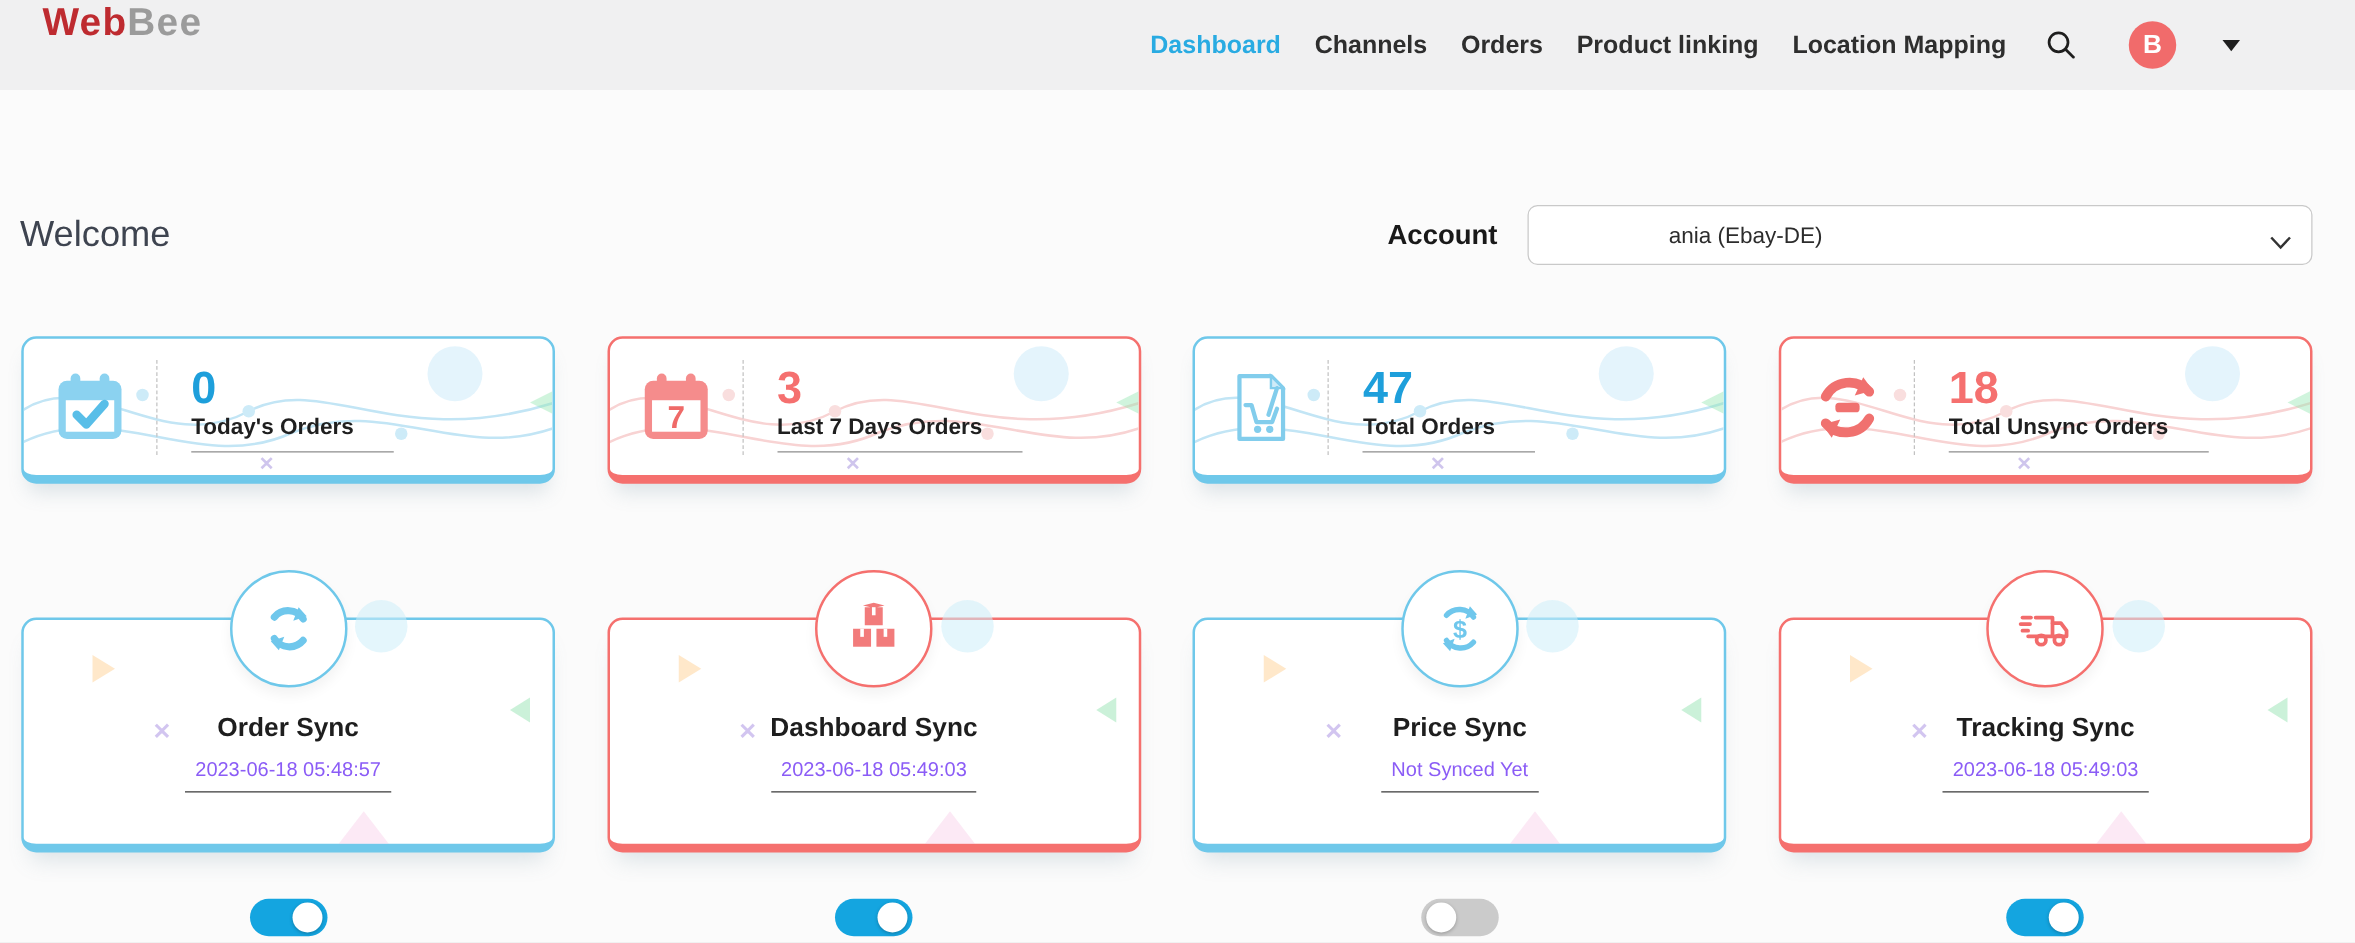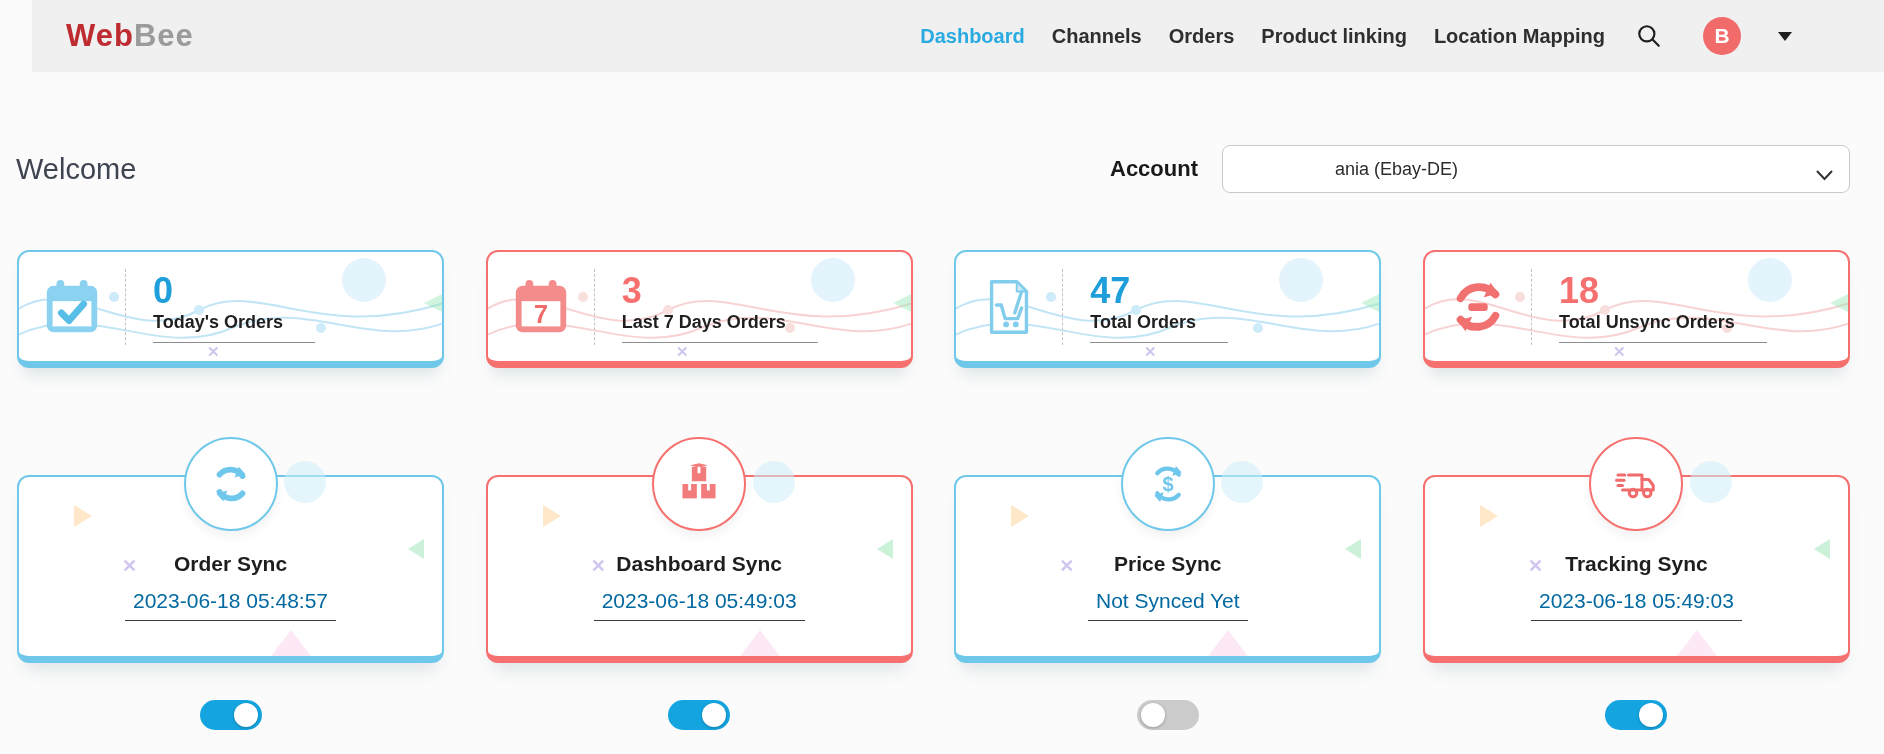--- a/index.html
+++ b/index.html
@@ -3,41 +3,40 @@
 <meta charset="utf-8">
 <style>
   * { margin:0; padding:0; box-sizing:border-box; }
   html,body { background:#e9e9e9; }
   .page {
     width:1884px; height:754px; position:relative; overflow:hidden;
     background:#FBFBFB; font-family:"Liberation Sans", sans-serif; color:#222;
   }
   
   .header {
-    height:72px; background:#F0F0F1; display:flex; align-items:center;
+    height:72px; background:#F0F0F1; display:flex; 
     padding:0 92px 0 34px;
-    margin-left:32px;
   }
   .logo { font-size:31px; font-weight:700; letter-spacing:1px; cursor:pointer; }
   .logo .w { color:#BE2B30; }
   .logo .b { color:#9B9B9B; }
   .nav { margin-left:auto; display:flex; align-items:center; gap:27px; }
   .nav-item { font-size:20px; font-weight:600; color:#2E2E2E; cursor:pointer; text-decoration:none; }
   .nav-item.active { color:#29ABE2; }
   .search-btn { cursor:pointer; display:flex; align-items:center; margin-left:4px; }
   .avatar {
     width:38px; height:38px; border-radius:50%; background:#F16B6B; color:#fff;
     font-size:21px; font-weight:700; display:flex; align-items:center; justify-content:center;
     margin-left:14px; cursor:pointer;
   }
   .caret { margin-left:10px; cursor:pointer; width:0; height:0;
     border-left:7px solid transparent; border-right:7px solid transparent; border-top:9px solid #1e1e1e; }
   
   .top-row {
-    margin-top:73px; padding:0 34px 0 16px; height:48px;
+    margin-top:92px; padding:0 34px 0 16px; height:48px;
     display:flex; align-items:center; justify-content:space-between;
   }
   .welcome { font-size:29px; font-weight:400; color:#3E4450; }
   .account-group { display:flex; align-items:center; gap:24px; }
   .account-label { font-size:22px; font-weight:700; color:#191919; }
   .account-select {
     width:628px; height:48px; background:#fff; border:1px solid #C9C9C9; border-radius:8px;
     display:flex; align-items:center; position:relative; cursor:pointer;
     font-size:18px; color:#2c2c2c; padding-left:112px;
   }
@@ -77,21 +76,21 @@
     box-shadow:0 14px 18px -8px rgba(110,140,160,.22);
   }
   .sync-circle {
     position:absolute; top:-40px; left:50%; transform:translateX(-50%);
     width:94px; height:94px; background:#fff; border:2px solid var(--bc); border-radius:50%;
     display:flex; align-items:center; justify-content:center;
     box-shadow:0 6px 10px rgba(0,0,0,.05); z-index:2;
   }
   .sync-title { font-size:21px; font-weight:700; color:#1E1E1E; }
   .sync-status {
-    margin-top:13px; display:inline-block; font-size:21px; color:#0369a1;
+    margin-top:13px; display:inline-block; font-size:16px; color:#8b5cf6;
     border-bottom:1.5px solid #3A3A3A; padding:0 8px 7px;
   }
   .deco { position:absolute; pointer-events:none; }
   .d-tri-cream { left:55px; top:28px; width:0; height:0;
     border-left:18px solid rgba(255,195,115,.38); border-top:11px solid transparent; border-bottom:11px solid transparent; }
   .d-tri-green { right:18px; top:62px; width:0; height:0;
     border-right:16px solid rgba(140,225,170,.45); border-top:10px solid transparent; border-bottom:10px solid transparent; }
   .d-tri-pink { left:252px; bottom:0; width:0; height:0;
     border-bottom:26px solid rgba(245,170,215,.26); border-left:20px solid transparent; border-right:20px solid transparent; }
   .d-x { left:103px; top:78px; color:rgba(165,140,225,.5); font-size:18px; font-weight:bold; }

